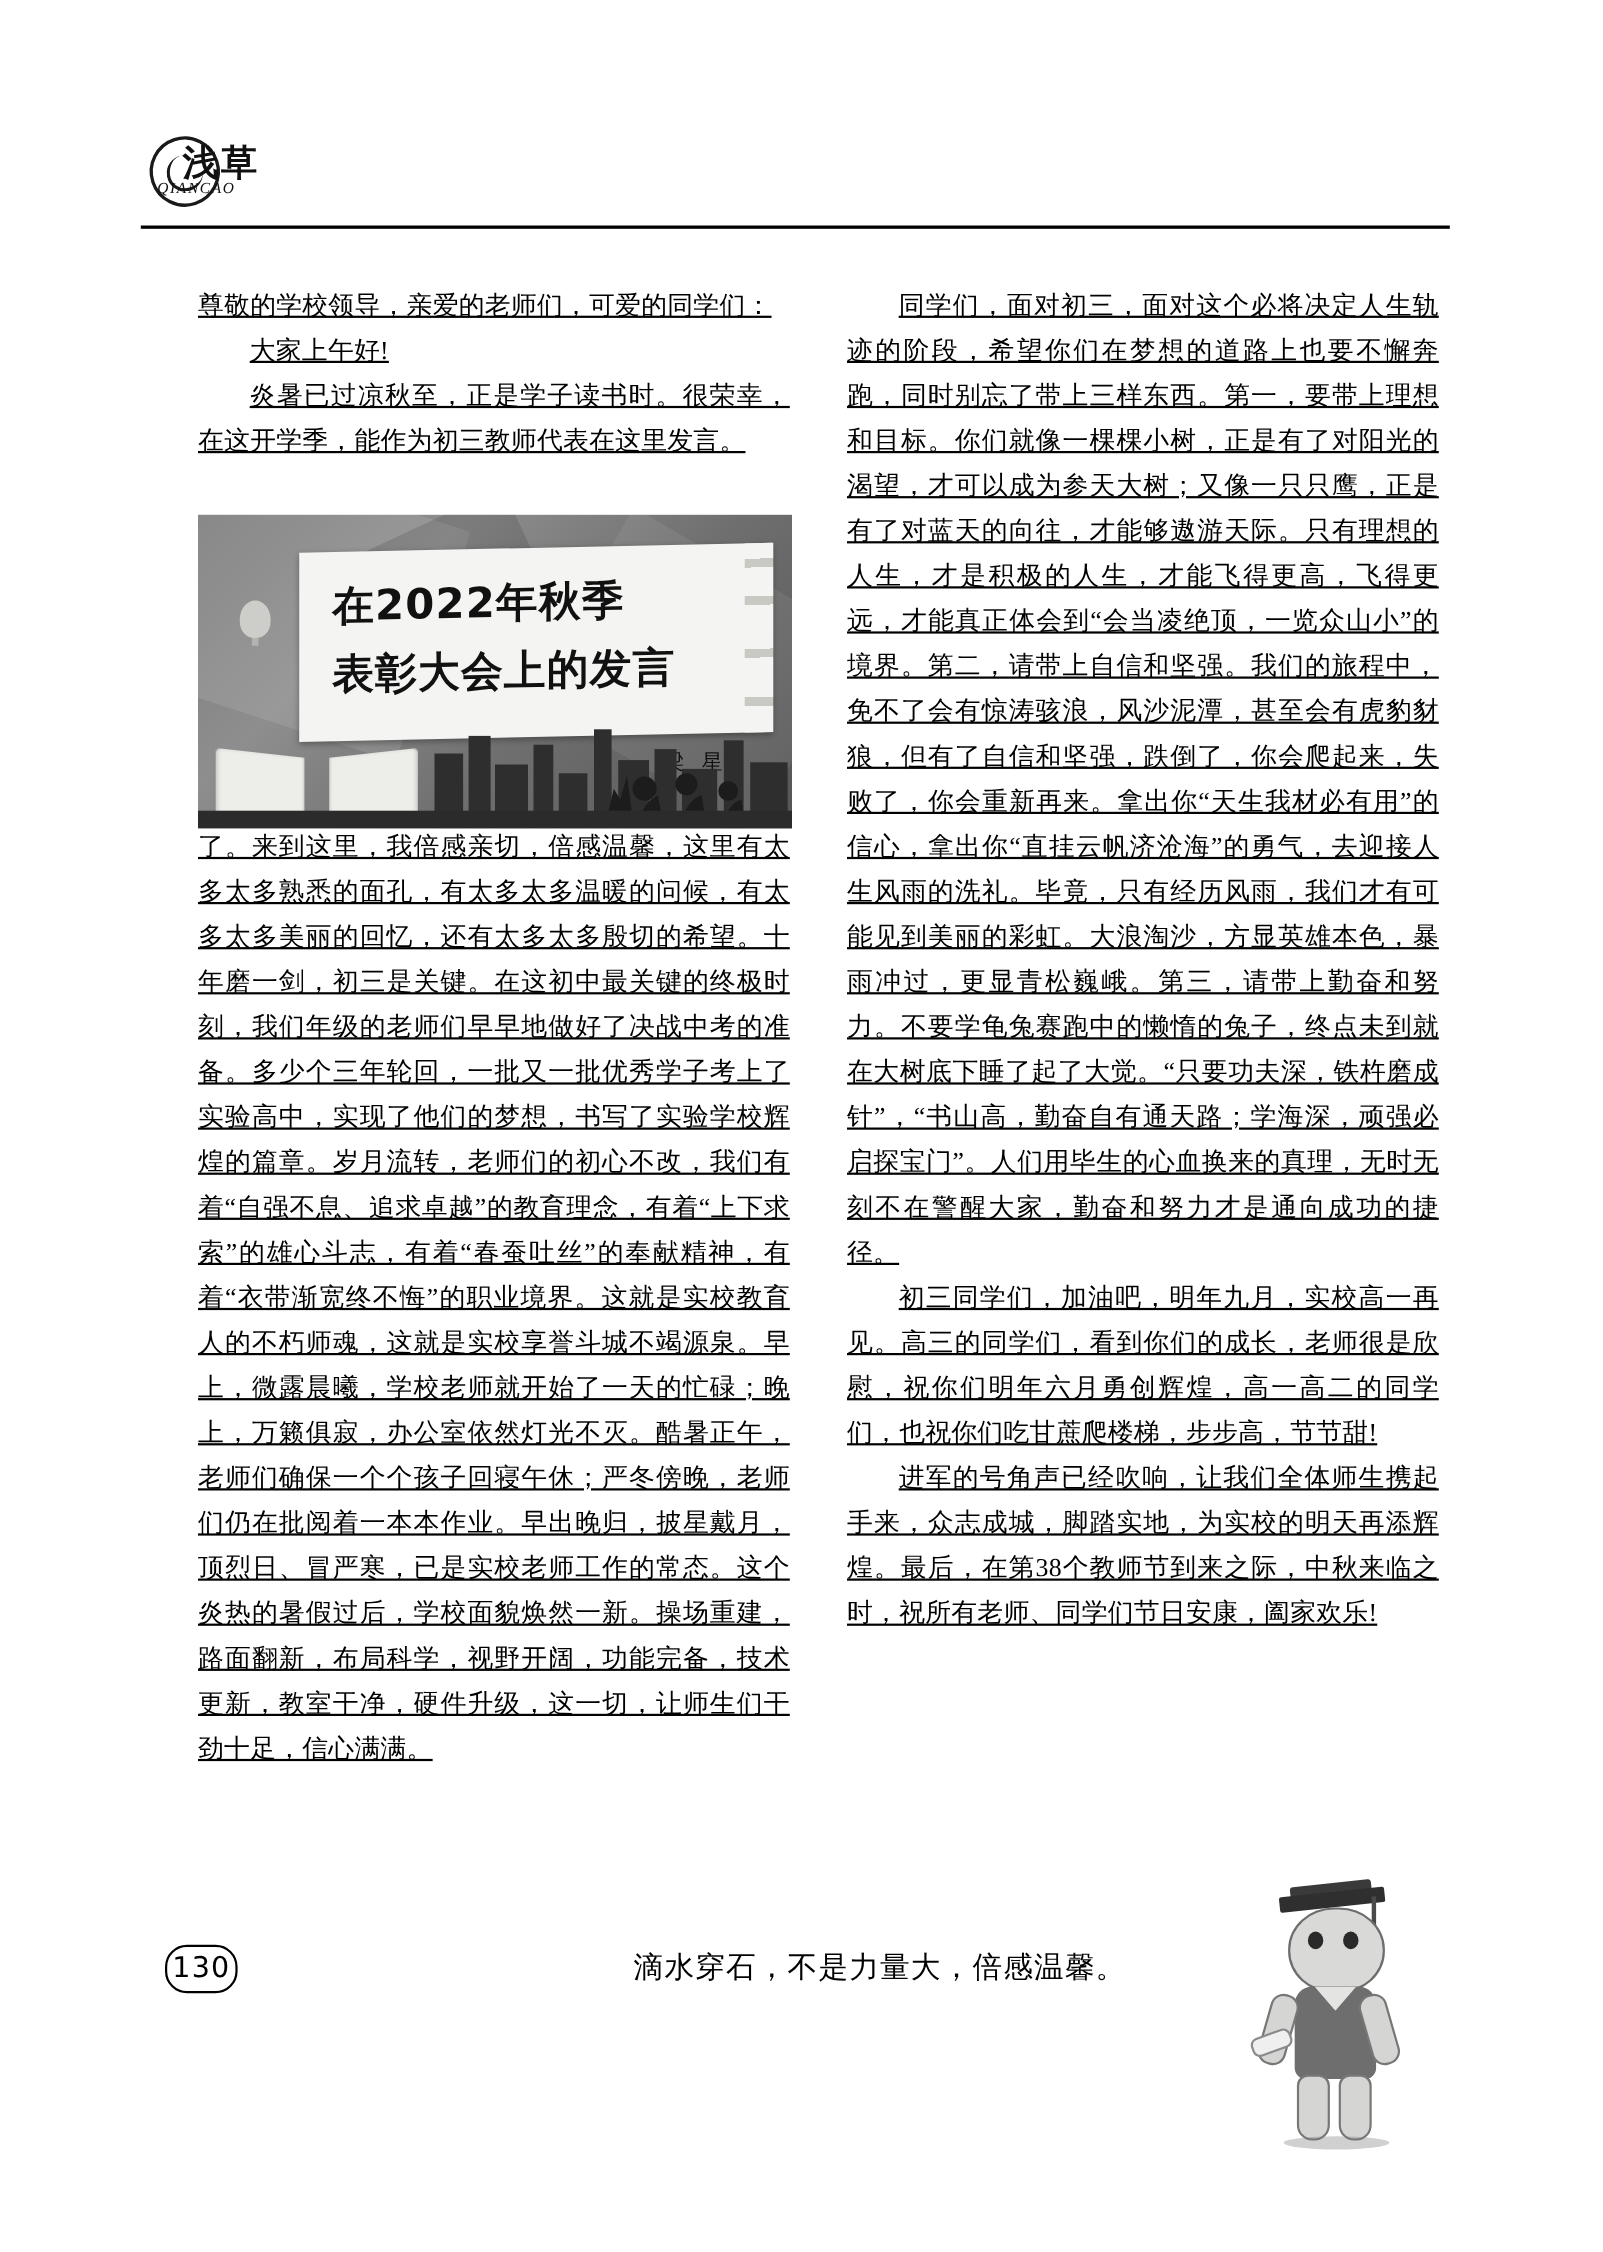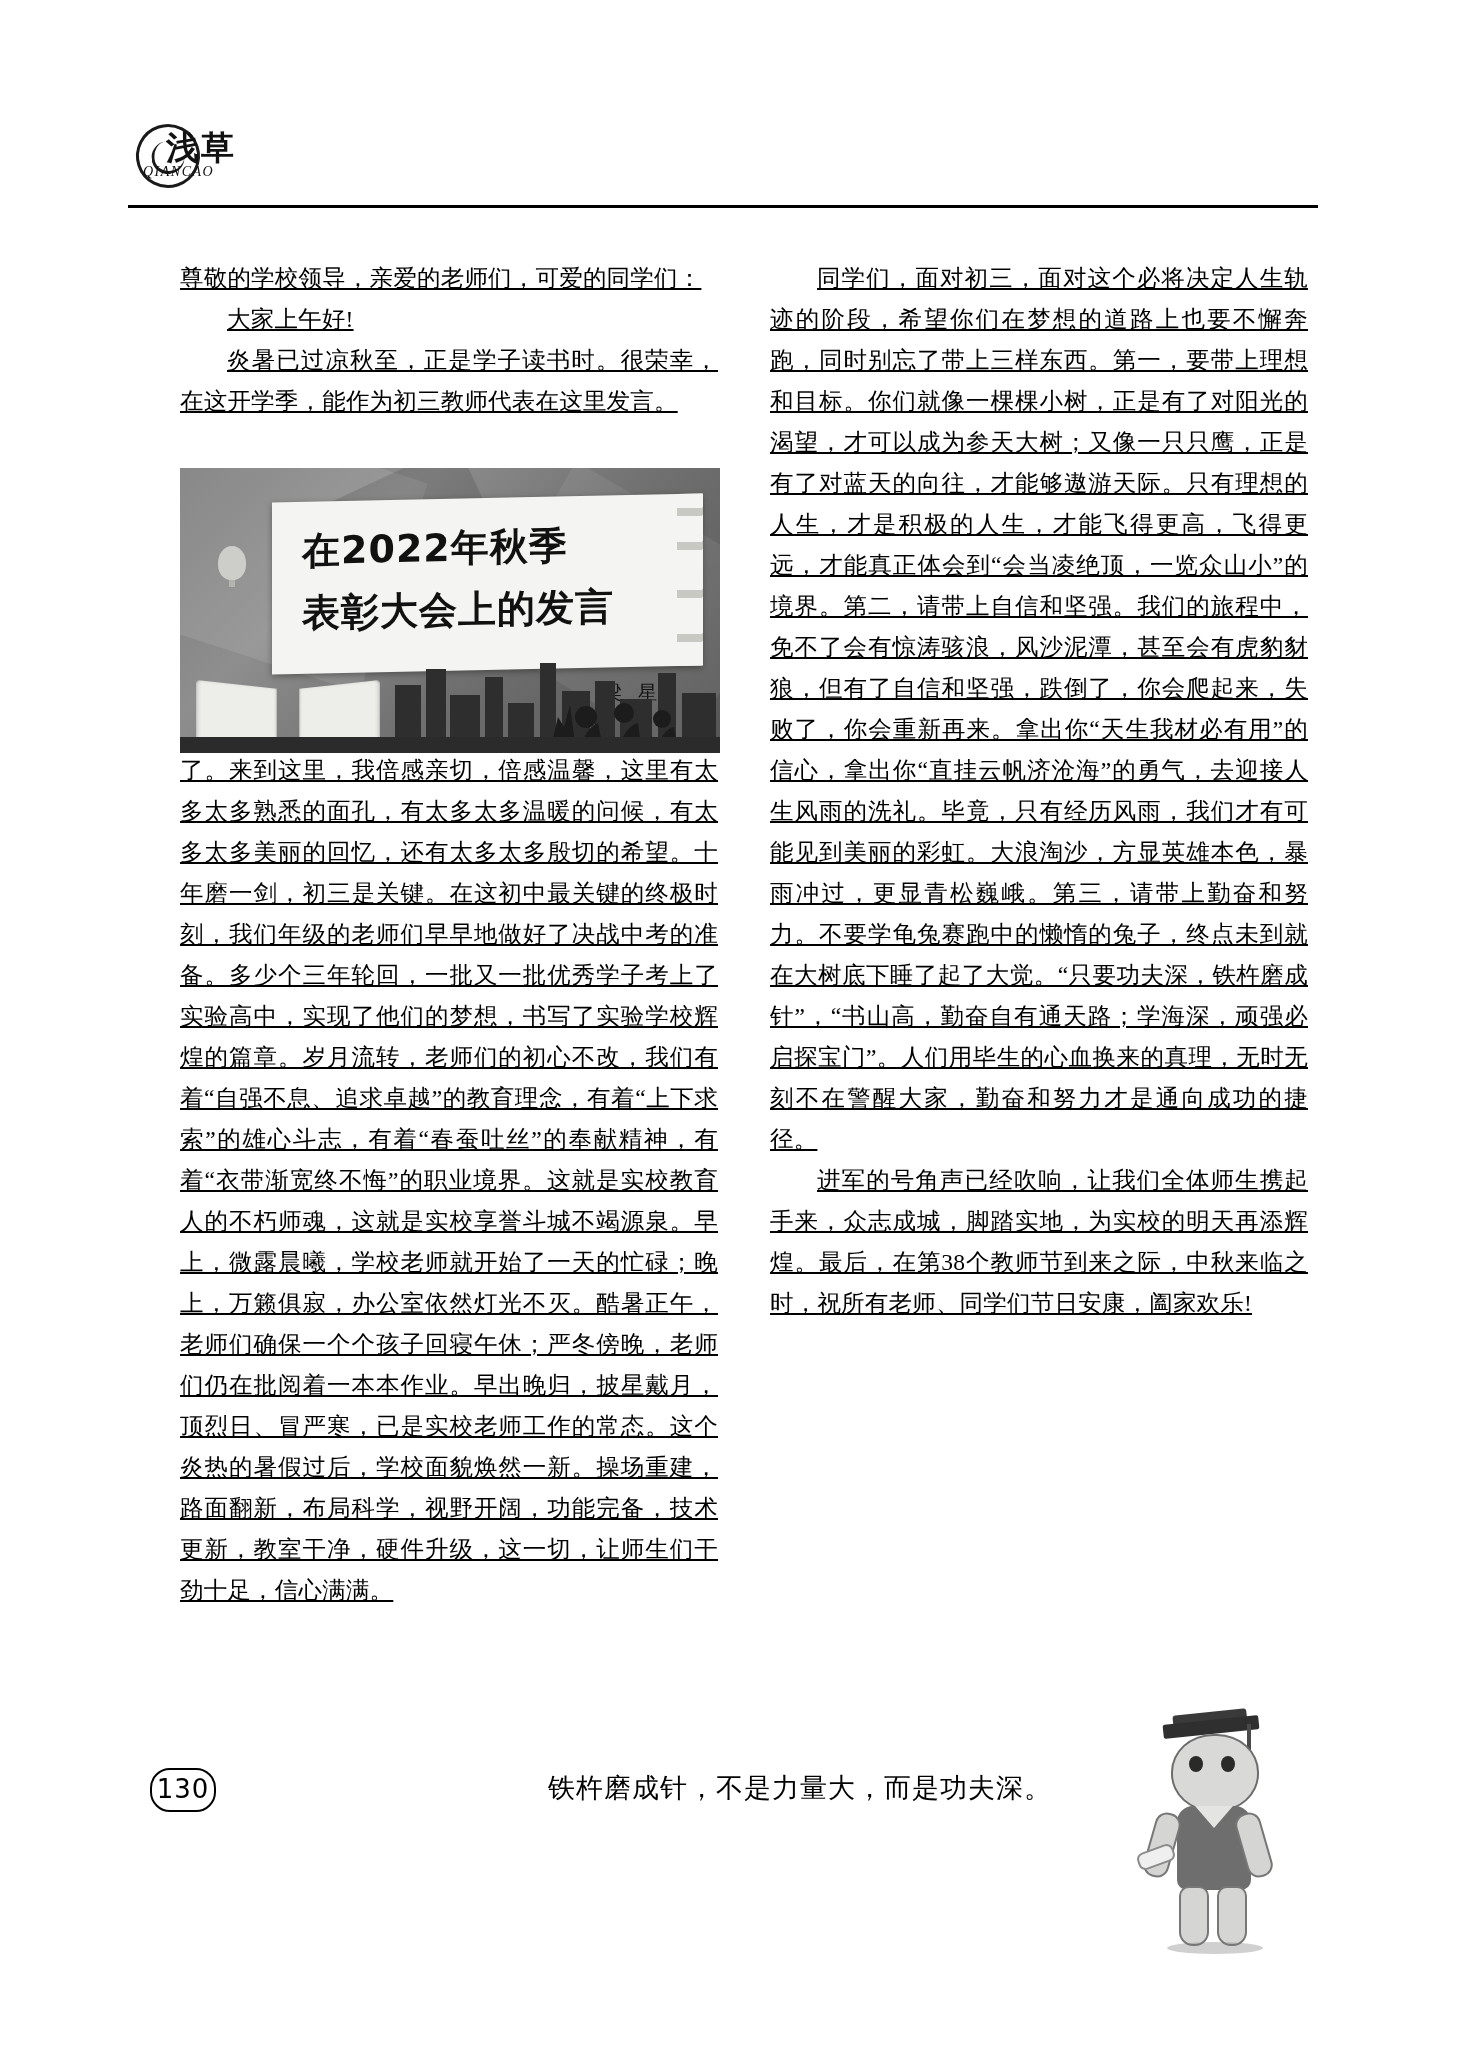--- a/index.html
+++ b/index.html
@@ -444,25 +444,26 @@
         <path d="M226 120 q10 -28 22 -30 l4 30z"></path>
         <circle cx="272" cy="86" r="9"></circle>
         <path d="M264 120 q9 -24 20 -26 l4 26z"></path>
       </g>
     </svg>
     <div class="fig-strip"></div>
   </div>
 
   <div class="col col-right">
     <p class="indent">同学们，面对初三，面对这个必将决定人生轨迹的阶段，希望你们在梦想的道路上也要不懈奔跑，同时别忘了带上三样东西。第一，要带上理想和目标。你们就像一棵棵小树，正是有了对阳光的渴望，才可以成为参天大树；又像一只只鹰，正是有了对蓝天的向往，才能够遨游天际。只有理想的人生，才是积极的人生，才能飞得更高，飞得更远，才能真正体会到“会当凌绝顶，一览众山小”的境界。第二，请带上自信和坚强。我们的旅程中，免不了会有惊涛骇浪，风沙泥潭，甚至会有虎豹豺狼，但有了自信和坚强，跌倒了，你会爬起来，失败了，你会重新再来。拿出你“天生我材必有用”的信心，拿出你“直挂云帆济沧海”的勇气，去迎接人生风雨的洗礼。毕竟，只有经历风雨，我们才有可能见到美丽的彩虹。大浪淘沙，方显英雄本色，暴雨冲过，更显青松巍峨。第三，请带上勤奋和努力。不要学龟兔赛跑中的懒惰的兔子，终点未到就在大树底下睡了起了大觉。“只要功夫深，铁杵磨成针”，“书山高，勤奋自有通天路；学海深，顽强必启探宝门”。人们用毕生的心血换来的真理，无时无刻不在警醒大家，勤奋和努力才是通向成功的捷径。</p>
+    <p class="indent">初三同学们，加油吧，明年九月，实校高一再见。高三的同学们，看到你们的成长，老师很是欣慰，祝你们明年六月勇创辉煌，高一高二的同学们，也祝你们吃甘蔗爬楼梯，步步高，节节甜!</p>
     <p class="indent">进军的号角声已经吹响，让我们全体师生携起手来，众志成城，脚踏实地，为实校的明天再添辉煌。最后，在第38个教师节到来之际，中秋来临之时，祝所有老师、同学们节日安康，阖家欢乐!</p>
   </div>
 
   <div class="page-num">130</div>
-  <div class="footer-motto">铁杵磨成针，不是力量大，而是功夫深。</div>
+  <div class="footer-motto">滴水穿石，不是力量大，倍感温馨。</div>
 
   <div class="mascot">
     <div class="m-cap-top"></div>
     <div class="m-cap"></div>
     <div class="m-tassel"></div>
     <div class="m-head"></div>
     <div class="m-eye l"></div>
     <div class="m-eye r"></div>
     <div class="m-body"></div>
     <div class="m-collar"></div>

